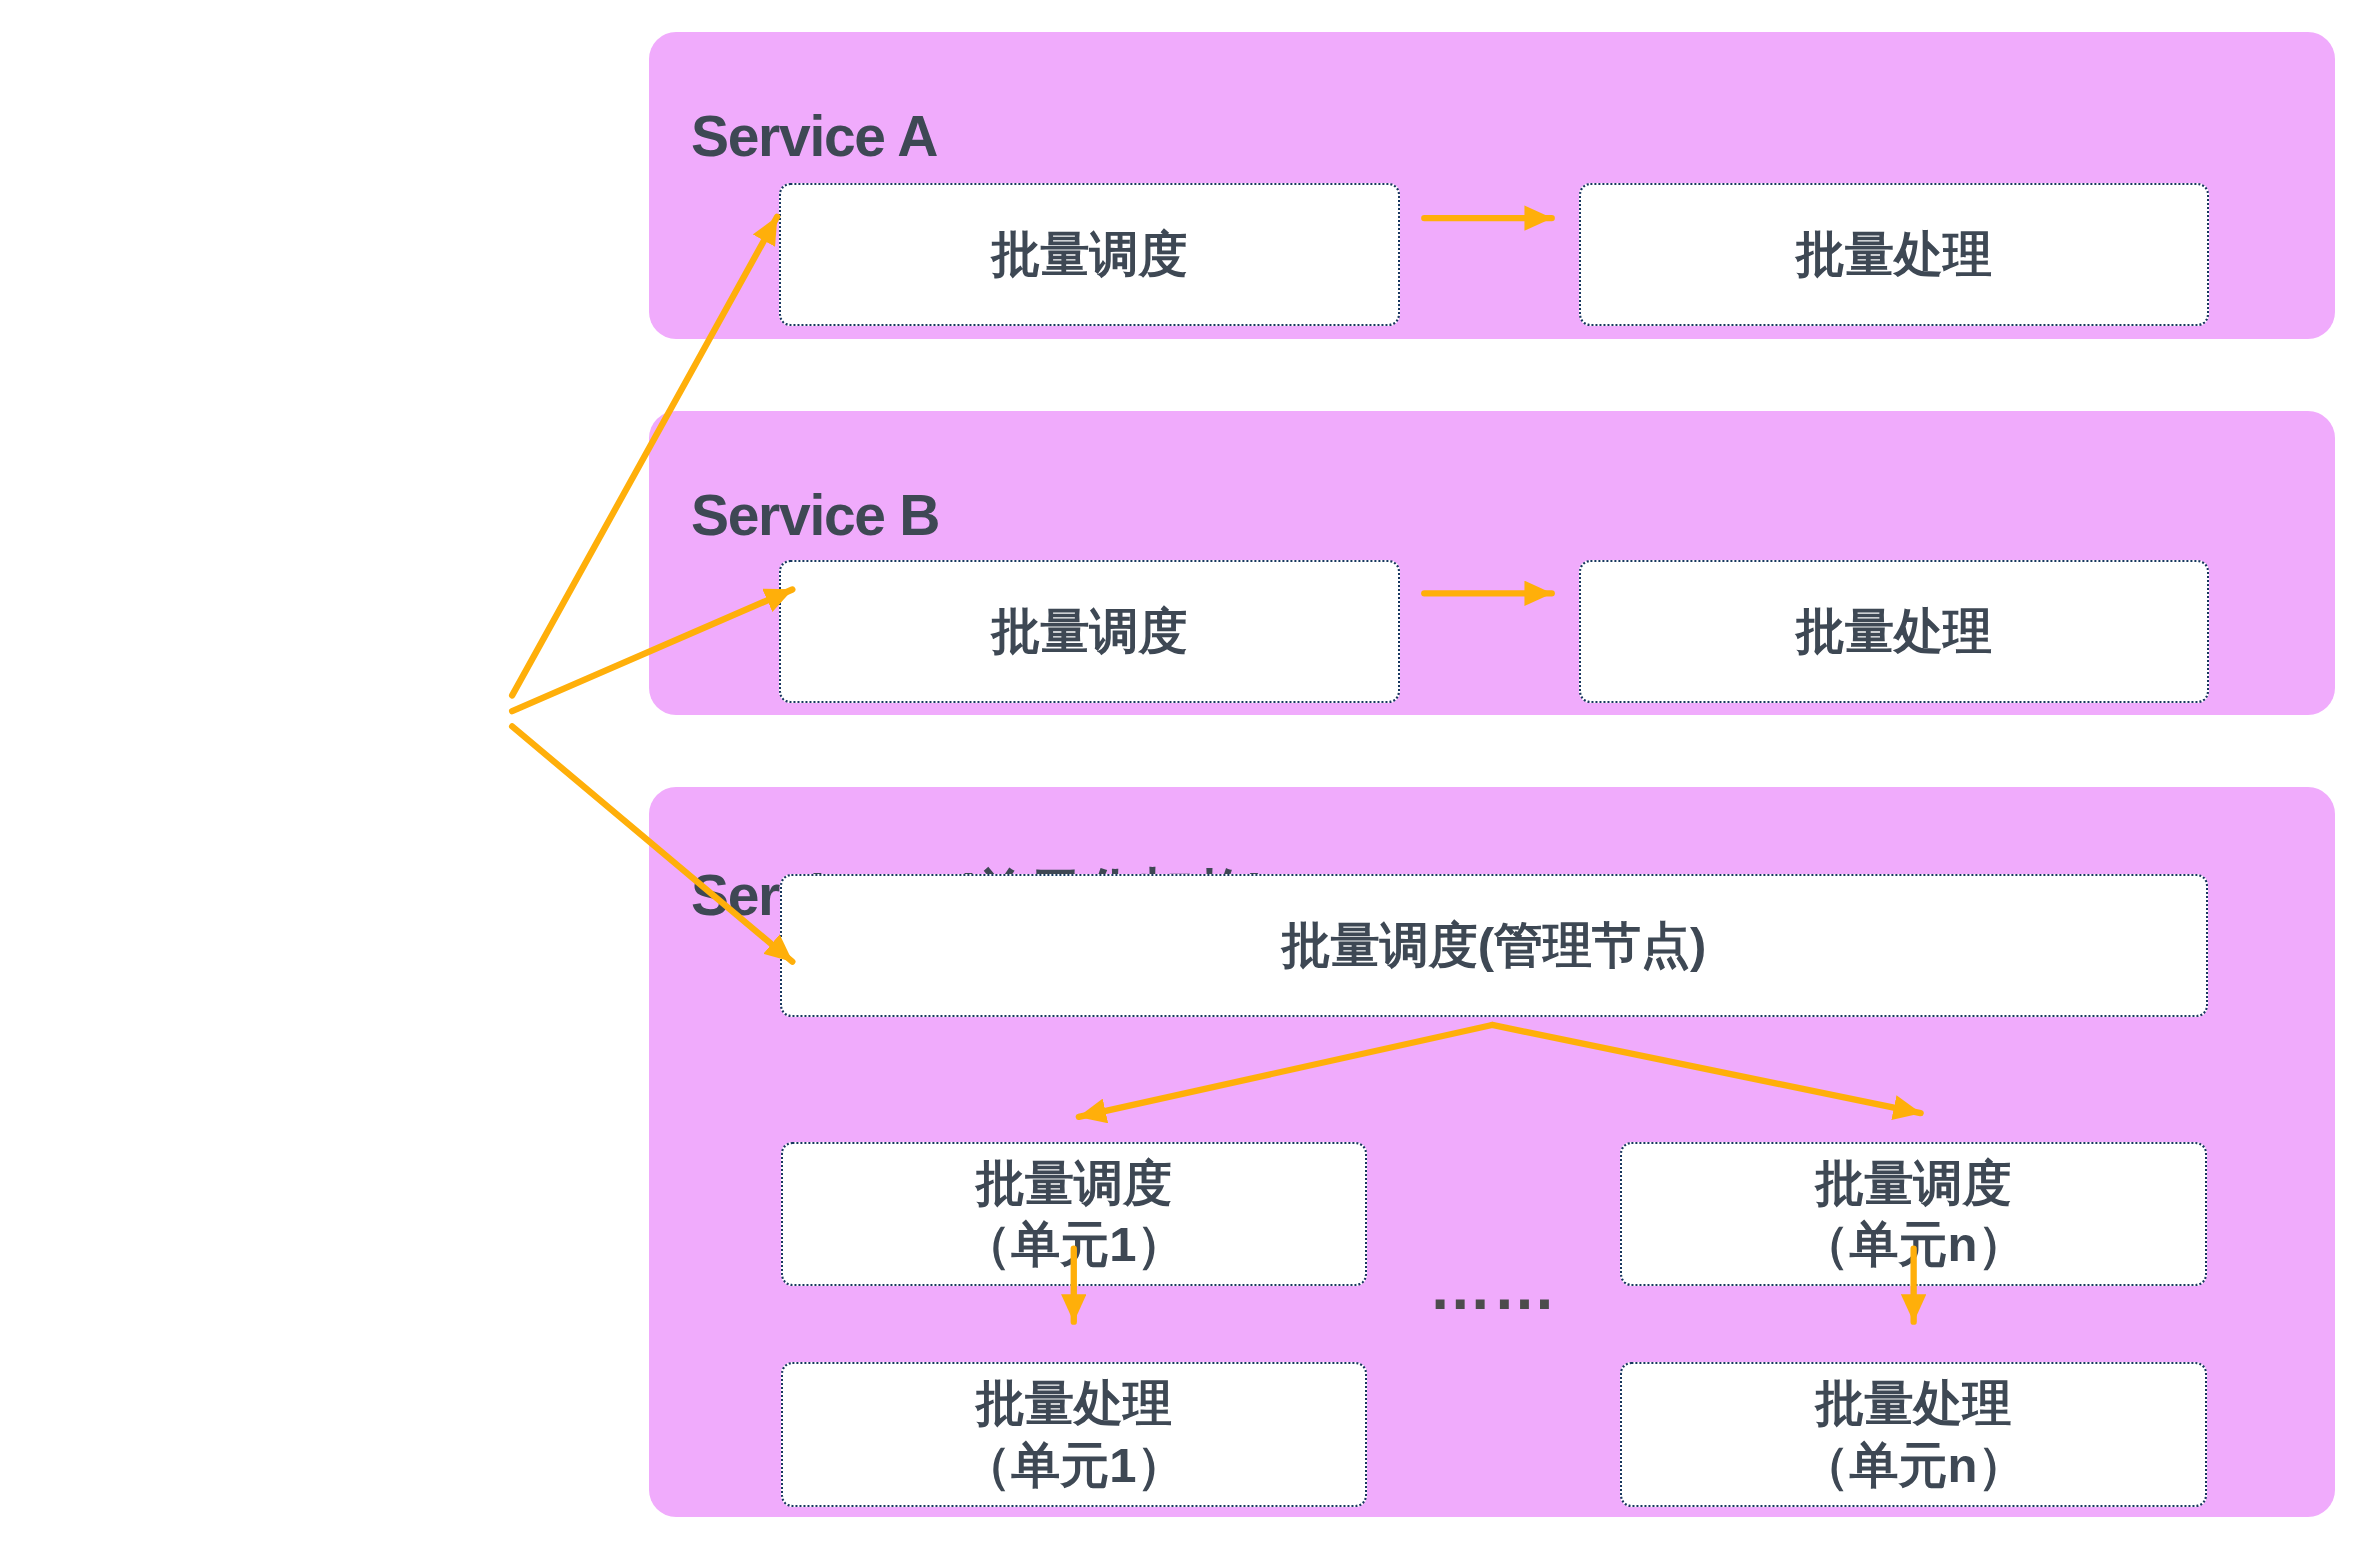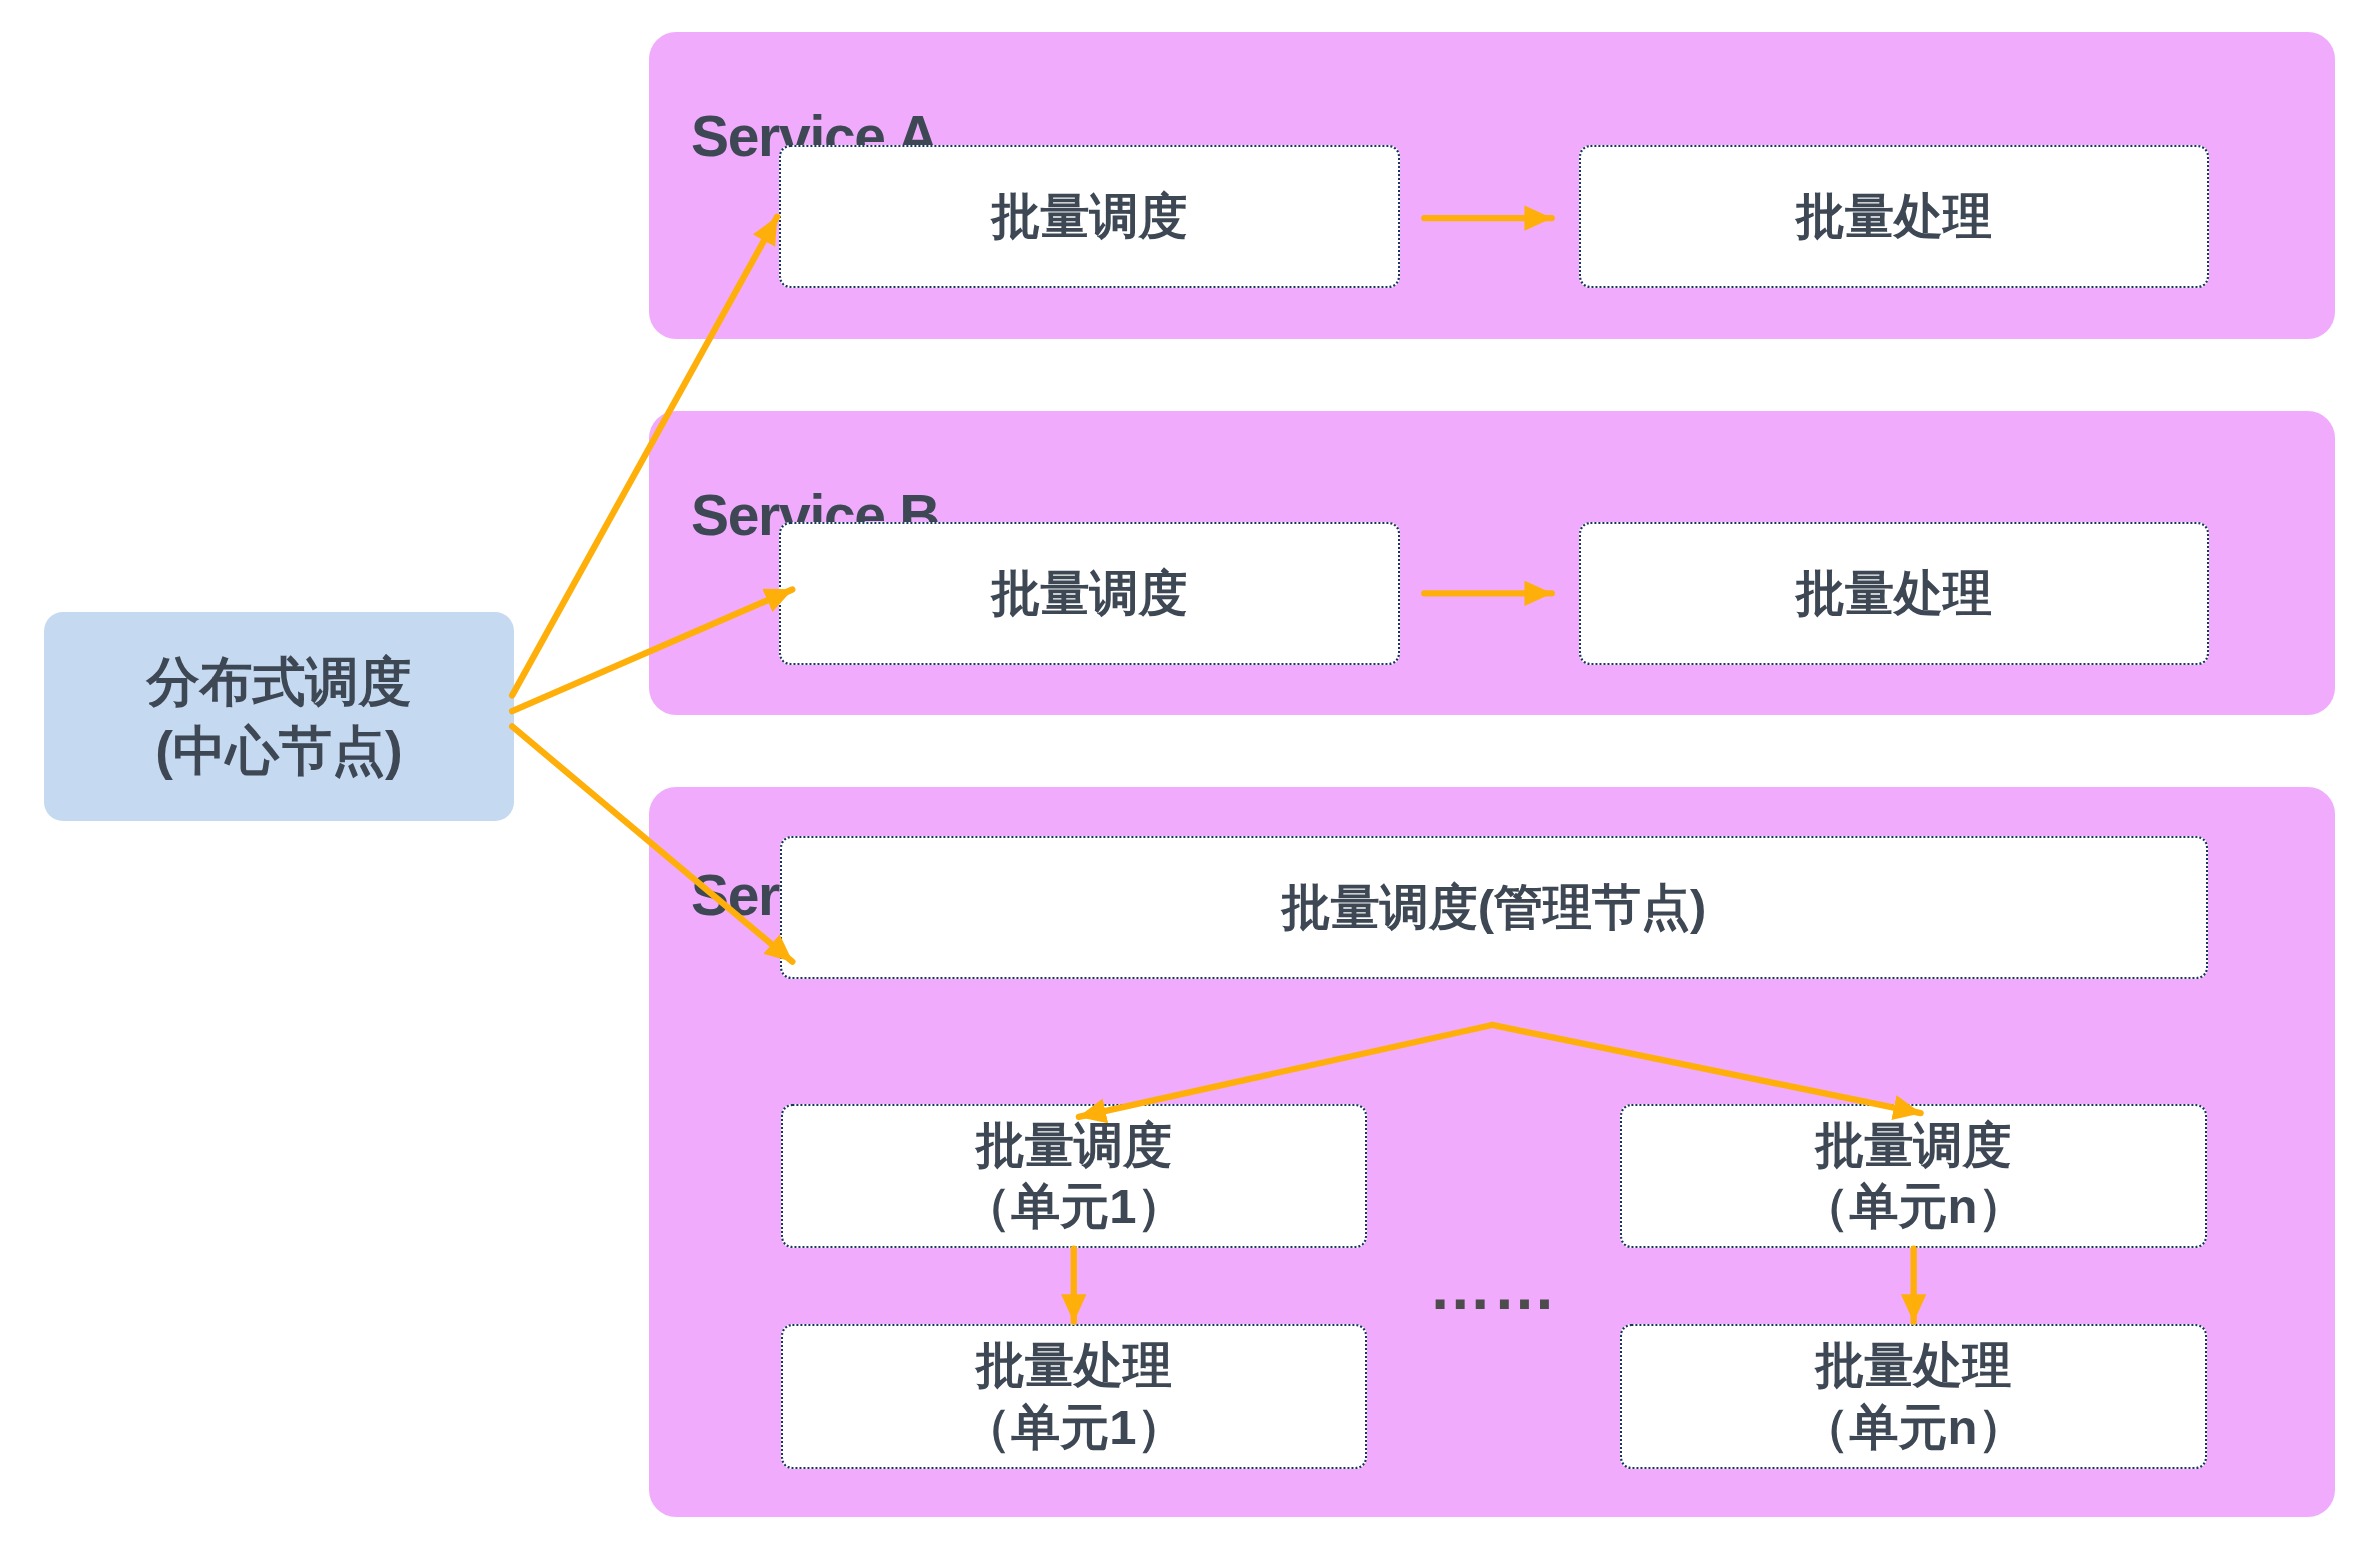--- a/index.html
+++ b/index.html
@@ -64,20 +64,21 @@
     display: flex;
     flex-direction: column;
     align-items: center;
     justify-content: center;
     text-align: center;
     font-size: 49px;
     line-height: 1.25;
     font-weight: 700;
     color: #3E4854;
     box-sizing: border-box;
+    margin-top: 38px;
   }
   .node-a1 { left: 779px; top: 145px;  width: 621px;  height: 143px; }
   .node-a2 { left: 1579px; top: 145px;  width: 630px;  height: 143px; }
   .node-b1 { left: 779px; top: 522px;  width: 621px;  height: 143px; }
   .node-b2 { left: 1579px; top: 522px;  width: 630px;  height: 143px; }
   .node-c0 { left: 780px; top: 836px; width: 1428px; height: 143px; }
   .node-c1 { left: 781px; top: 1104px; width: 586px;  height: 144px; }
   .node-cn { left: 1620px; top: 1104px; width: 587px;  height: 144px; }
   .node-c1b{ left: 781px; top: 1324px; width: 586px;  height: 145px; }
   .node-cnb{ left: 1620px; top: 1324px; width: 587px;  height: 145px; }
@@ -104,24 +105,20 @@
     height: 1553px;
     pointer-events: none;
     z-index: 5;
   }
 </style>
 </head>
 <body>
 
 <div class="canvas">
 
-  <div class="central-node">
-    <span>分布式调度</span>
-    <span>(中心节点)</span>
-  </div>
 
   <section class="panel panel-a">
     <h2 class="panel-title">Service A</h2>
   </section>
   <div class="node node-a1">
     <span>批量调度</span>
   </div>
   <div class="node node-a2">
     <span>批量处理</span>
   </div>

